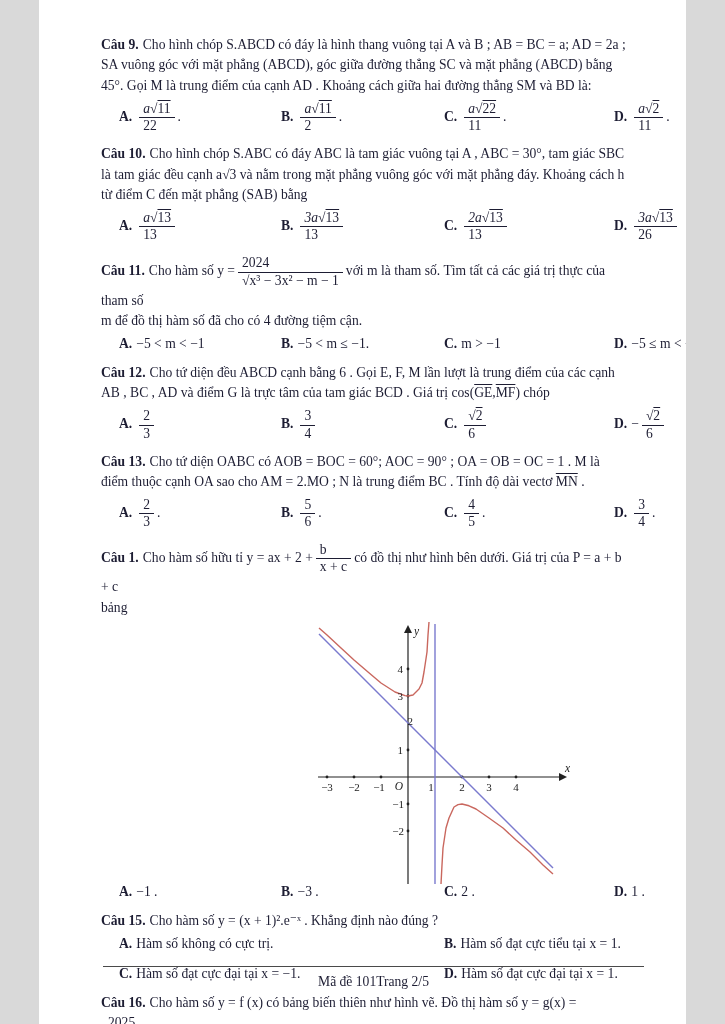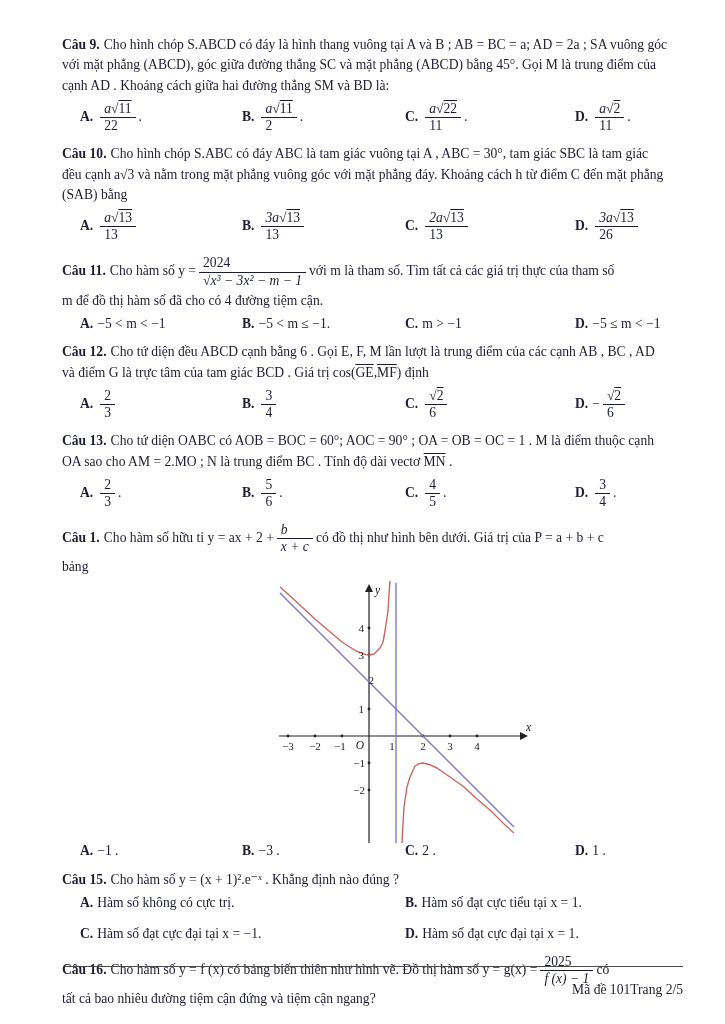--- a/index.html
+++ b/index.html
@@ -1,18 +1,18 @@
 <!DOCTYPE html>
 <html><head>
 <meta charset="utf-8">
 <style>
   html,body{margin:0;padding:0;background:#d9d9d9;}
   .page{
     position:relative;
-    width:725px;height:1024px;
+    width:647px;height:1024px;
     margin:0 auto;
     background:#ffffff;
     box-sizing:border-box;
     padding:27px 56px 0 62px;
     font-family:"Liberation Serif","DejaVu Serif",serif;
     font-size:13.6px;
     line-height:1.5;
     color:#1d1d33;
     overflow:hidden;
   }
@@ -21,30 +21,30 @@
   .qlabel{font-weight:bold;margin-right:4px;}
   .opt b{font-weight:bold;margin-right:4px;}
   .opts{display:grid;grid-template-columns:162px 163px 170px 1fr;padding-left:18px;margin-top:3px;}
   .opts.cols2{grid-template-columns:325px 1fr;row-gap:10px;}
   .opt{white-space:nowrap;}
   .frac{display:inline-block;vertical-align:middle;text-align:left;line-height:1.18;margin:2px 3px;}
   .frac .num{display:block;border-bottom:1px solid currentColor;padding:0 4px;}
   .frac .den{display:block;padding:0 4px;}
   .rad{text-decoration:overline;}
   .vec{text-decoration:overline;}
-  .it{font-style:italic;}
+  .it{}
   .graph-wrap{margin:4px 0 0 212px;width:276px;}
   .graph-wrap svg{display:block;}
   .g-label{font-family:"Liberation Serif","DejaVu Serif",serif;font-size:11px;fill:#222;}
   .g-axisletter{font-family:"Liberation Serif","DejaVu Serif",serif;font-size:11.5px;font-style:italic;fill:#222;}
   .footer{
     position:absolute;left:64px;right:42px;top:966px;
     border-top:1.2px solid #4a4a4a;
-    padding-top:13px;
-    display:flex;justify-content:flex-end;
+    padding-top:5px;
+    display:flex;justify-content:center;
     font-size:13.6px;
   }
 </style>
 </head>
 <body>
 
 <div class="page">
 
   <p class="q stem"><b class="qlabel">Câu 9.</b><span>Cho hình chóp S.ABCD có đáy là hình thang vuông tại A và B ; AB = BC = a;  AD = 2a ; SA vuông góc với mặt phẳng (ABCD), góc giữa đường thẳng SC và mặt phẳng (ABCD) bằng 45°. Gọi M là trung điểm của cạnh AD . Khoảng cách giữa hai đường thẳng SM và BD là:</span></p>
   <div class="opts">
@@ -64,21 +64,21 @@
 
   <p class="q stem"><b class="qlabel">Câu 11.</b><span>Cho hàm số  y =</span><span class="frac"><span class="num">2024</span><span class="den"><span>√</span><span class="rad it">x³ − 3x² − m − 1</span></span></span><span>với m là tham số. Tìm tất cả các giá trị thực của tham số</span></p>
   <p>m để đồ thị hàm số đã cho có 4 đường tiệm cận.</p>
   <div class="opts">
     <div class="opt"><b>A.</b><span>−5 &lt; m &lt; −1</span></div>
     <div class="opt"><b>B.</b><span>−5 &lt; m ≤ −1.</span></div>
     <div class="opt"><b>C.</b><span>m &gt; −1</span></div>
     <div class="opt"><b>D.</b><span>−5 ≤ m &lt; −1</span></div>
   </div>
 
-  <p class="q stem"><b class="qlabel">Câu 12.</b><span>Cho tứ diện đều ABCD cạnh bằng 6 . Gọi E, F, M lần lượt là trung điểm của các cạnh AB , BC , AD và điểm G là trực tâm của tam giác BCD . Giá trị cos(</span><span class="vec">GE</span><span>,</span><span class="vec">MF</span><span>) định</span></p>
+  <p class="q stem"><b class="qlabel">Câu 12.</b><span>Cho tứ diện đều ABCD cạnh bằng 6 . Gọi E, F, M lần lượt là trung điểm của các cạnh AB , BC , AD và điểm G là trực tâm của tam giác BCD . Giá trị cos(</span><span class="vec">GE</span><span>,</span><span class="vec">MF</span><span>) chóp</span></p>
   <div class="opts">
     <div class="opt"><b>A.</b><span class="frac"><span class="num"><span>2</span></span><span class="den">3</span></span></div>
     <div class="opt"><b>B.</b><span class="frac"><span class="num"><span>3</span></span><span class="den">4</span></span></div>
     <div class="opt"><b>C.</b><span class="frac"><span class="num"><span>√</span><span class="rad">2</span></span><span class="den">6</span></span></div>
     <div class="opt"><b>D.</b><span>−</span><span class="frac"><span class="num"><span>√</span><span class="rad">2</span></span><span class="den">6</span></span></div>
   </div>
 
   <p class="q stem"><b class="qlabel">Câu 13.</b><span>Cho tứ diện OABC có AOB = BOC = 60°; AOC = 90° ; OA = OB = OC = 1 . M là điểm thuộc cạnh OA sao cho AM = 2.MO ; N là trung điểm BC . Tính độ dài vectơ </span><span class="vec">MN</span><span> .</span></p>
   <div class="opts">
     <div class="opt"><b>A.</b><span class="frac"><span class="num"><span>2</span></span><span class="den">3</span></span><span>.</span></div>

